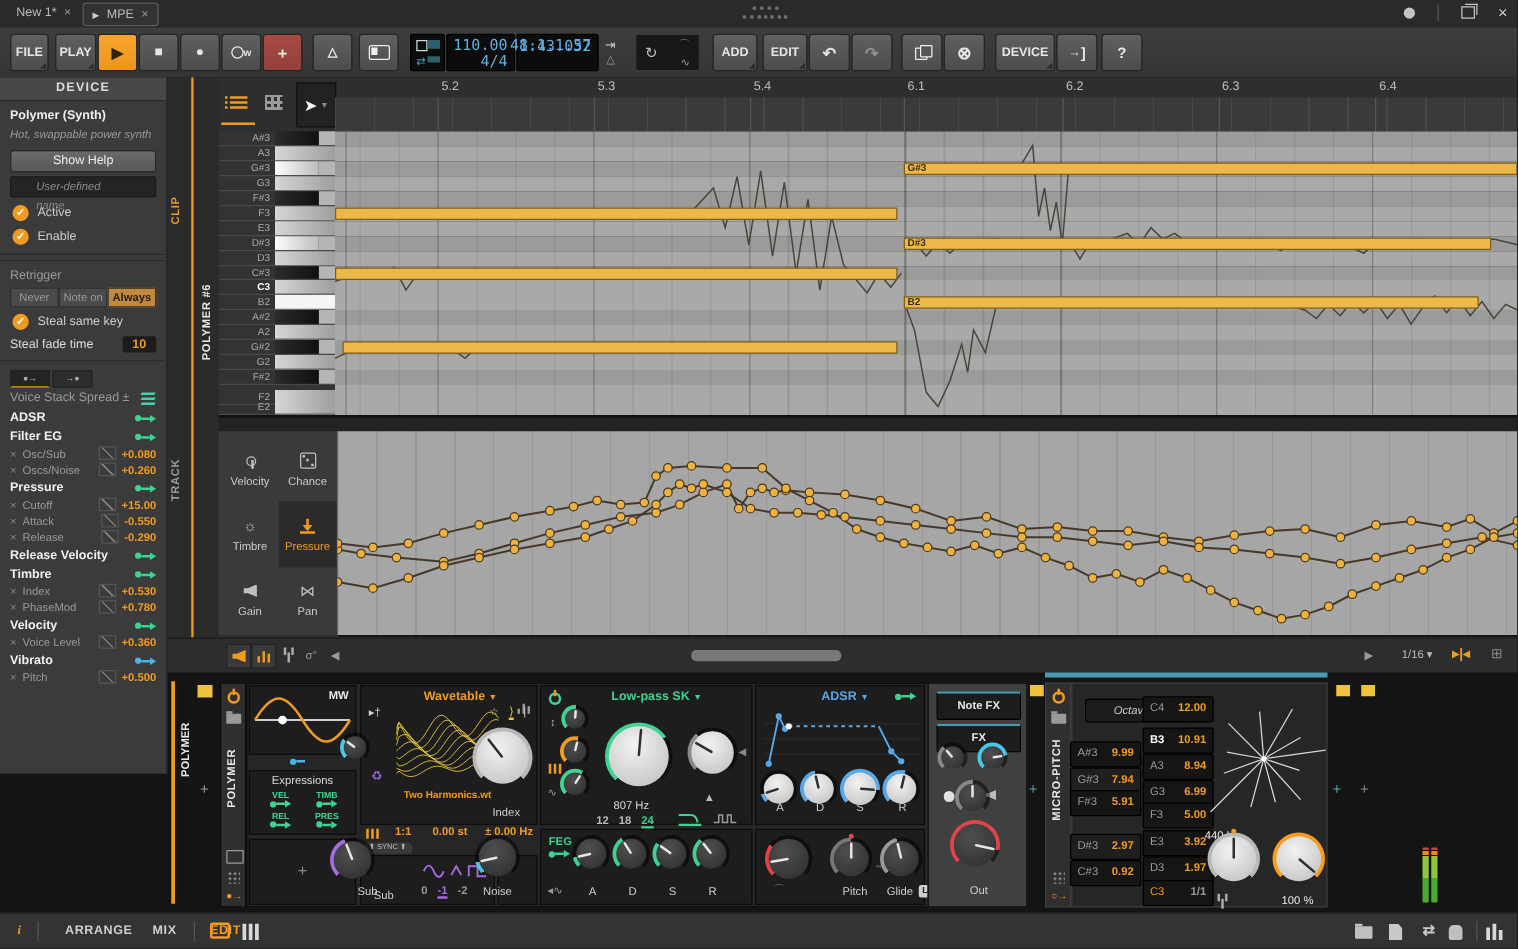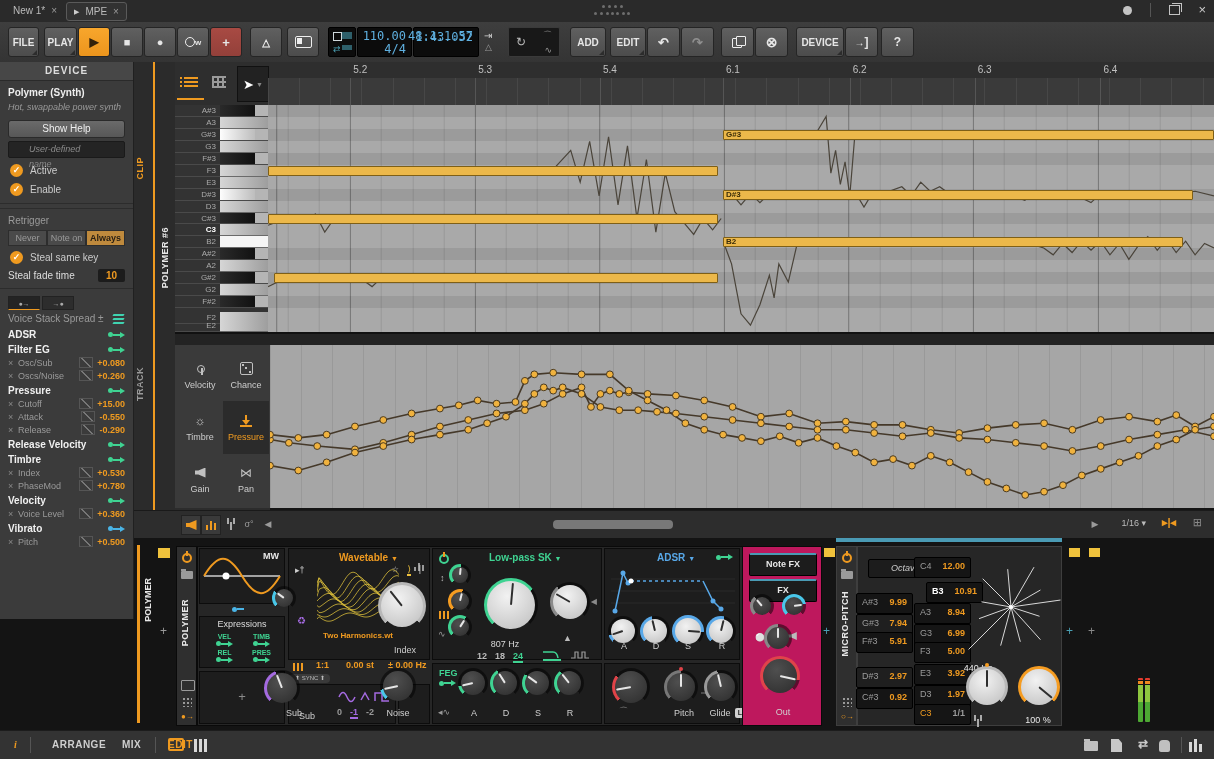--- a/index.html
+++ b/index.html
@@ -983,21 +983,21 @@
     <div class="dvsection" style="left:604px;top:125px;width:136px;height:61px">
       <span style="position:absolute;left:14px;bottom:5px;color:#9a9a9a;font-size:9px">⌒</span>
       <div style="position:absolute;left:96px;top:28px;width:18px;height:2px;background:#4a4a4a"></div>
       <div id="pg-labels" style="position: relative;">
           <span class="klabel" style="left: 62px; top: 44px; width: 34px; position: absolute;">Pitch</span>
           <span class="klabel" style="left: 100px; top: 44px; width: 30px; position: absolute;">Glide</span>
           <span style="position: absolute; left: 130px; top: 44px; width: 10px; height: 10px; background: rgb(207, 207, 207); color: rgb(34, 34, 34); font-size: 7px; font-weight: bold; text-align: center; line-height: 10px; border-radius: 2px;">L</span>
         </div>
     </div>
 
-    <div class="dvpanel" style="left:742px;top:8px;width:80px;height:180px;background:#be185d">
+    <div class="dvpanel" style="left:742px;top:8px;width:80px;height:180px;background:#404040">
       <div class="notefxbtn" style="top:6px">Note FX</div>
       <div class="notefxbtn" style="top:32px">FX</div>
       <span style="position:absolute;left:12px;top:86px;color:#bbb;font-size:8px">⚪</span>
       <span class="spk gray" style="position:absolute;left:44px;top:84px;transform:scale(.8)"></span>
       <span style="position:absolute;left:25px;top:114px;color:#bbb;font-size:9px">⋈</span>
       <div class="klabel" style="left:20px;top:160px;width:40px">Out</div>
     </div>
 
     <div style="position:absolute;left:824px;top:10px;width:11px;height:9px;background:#f0c23c"></div>
     <div style="position:absolute;left:823px;top:86px;color:#4aa0b4;font-size:12px">+</div>
@@ -1010,21 +1010,21 @@
       <span class="dots9" style="bottom:18px"></span>
       <span class="oarrow" style="bottom:4px">○→</span>
     </div>
     <div class="dvpanel" style="left:857px;top:8px;width:205px;height:180px;border-color:#3e3e3e">
       <div class="octbtn" style="left:10px;top:12px;width:84px;height:17px;line-height:16px">Octave →</div>
       <div id="mp-cells" style="position: relative;">
           <div class="cellnote" style="left: 56px; top: 10px;">
             <span class="cn">C4</span>
             <span class="cv">12.00</span>
           </div>
-          <div class="cellnote" style="left: 68px; top: 35px;">
+          <div class="cellnote" style="left: 56px; top: 35px;">
             <span class="cn" style="color: rgb(255, 255, 255); font-weight: bold;">B3</span>
             <span class="cv">10.91</span>
           </div>
           <div class="cellnote" style="left: 56px; top: 56px;">
             <span class="cn">A3</span>
             <span class="cv">8.94</span>
           </div>
           <div class="cellnote" style="left: 56px; top: 77px;">
             <span class="cn">G3</span>
             <span class="cv">6.99</span>

